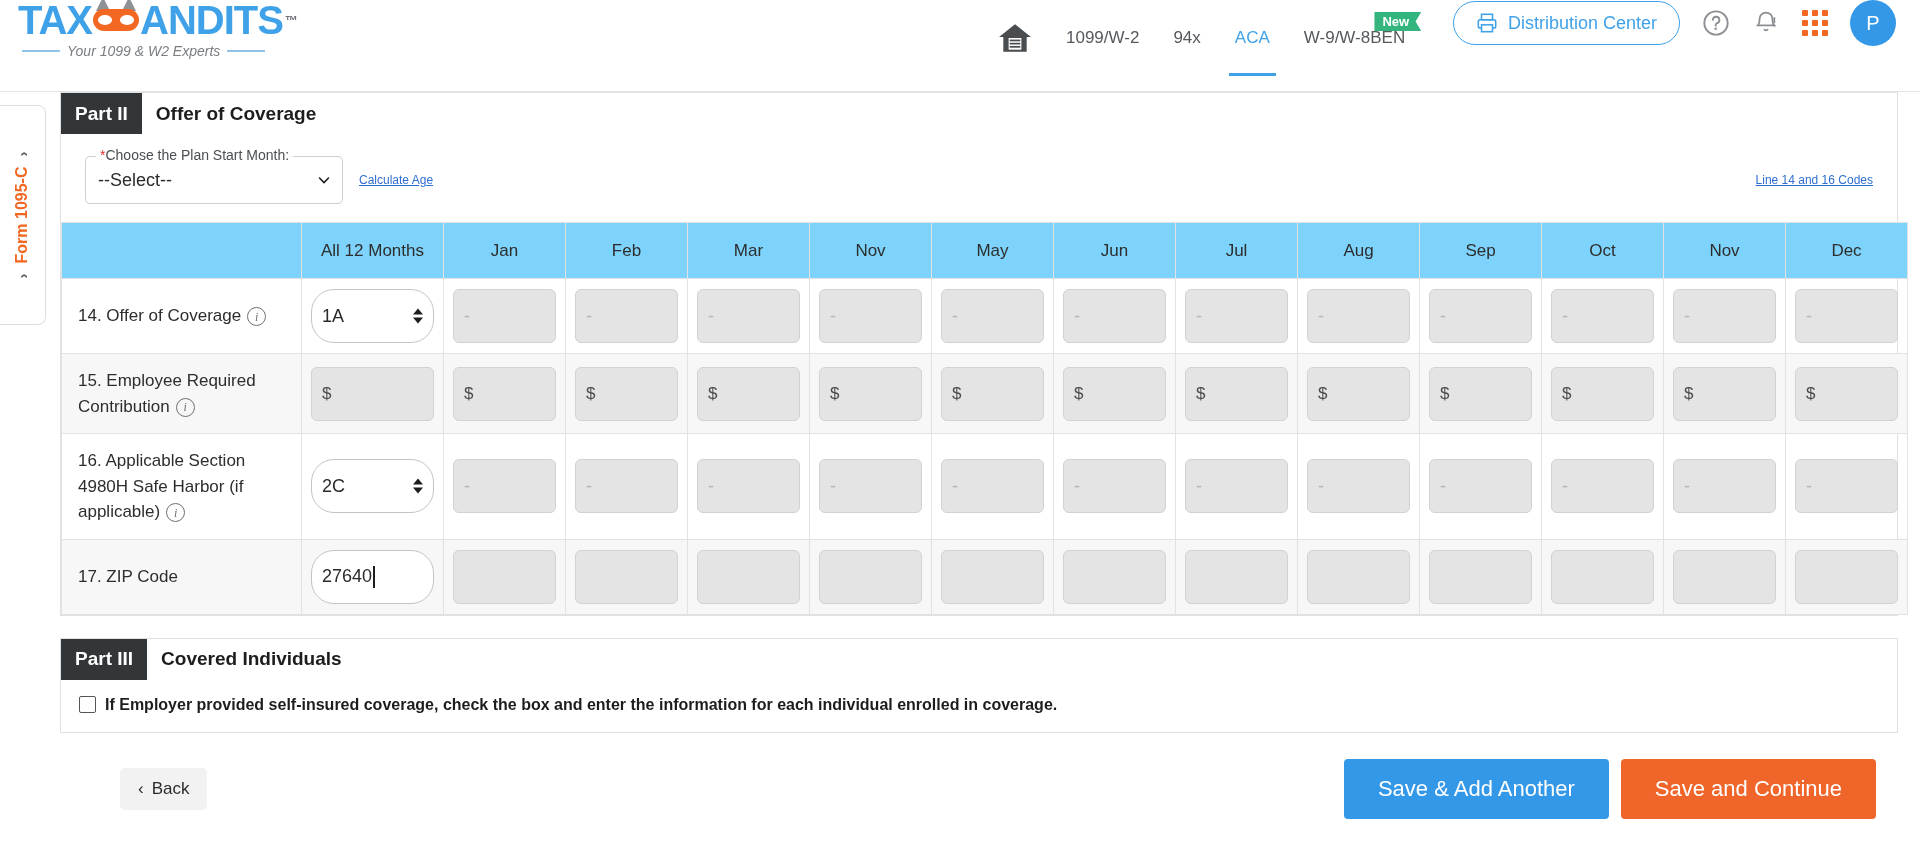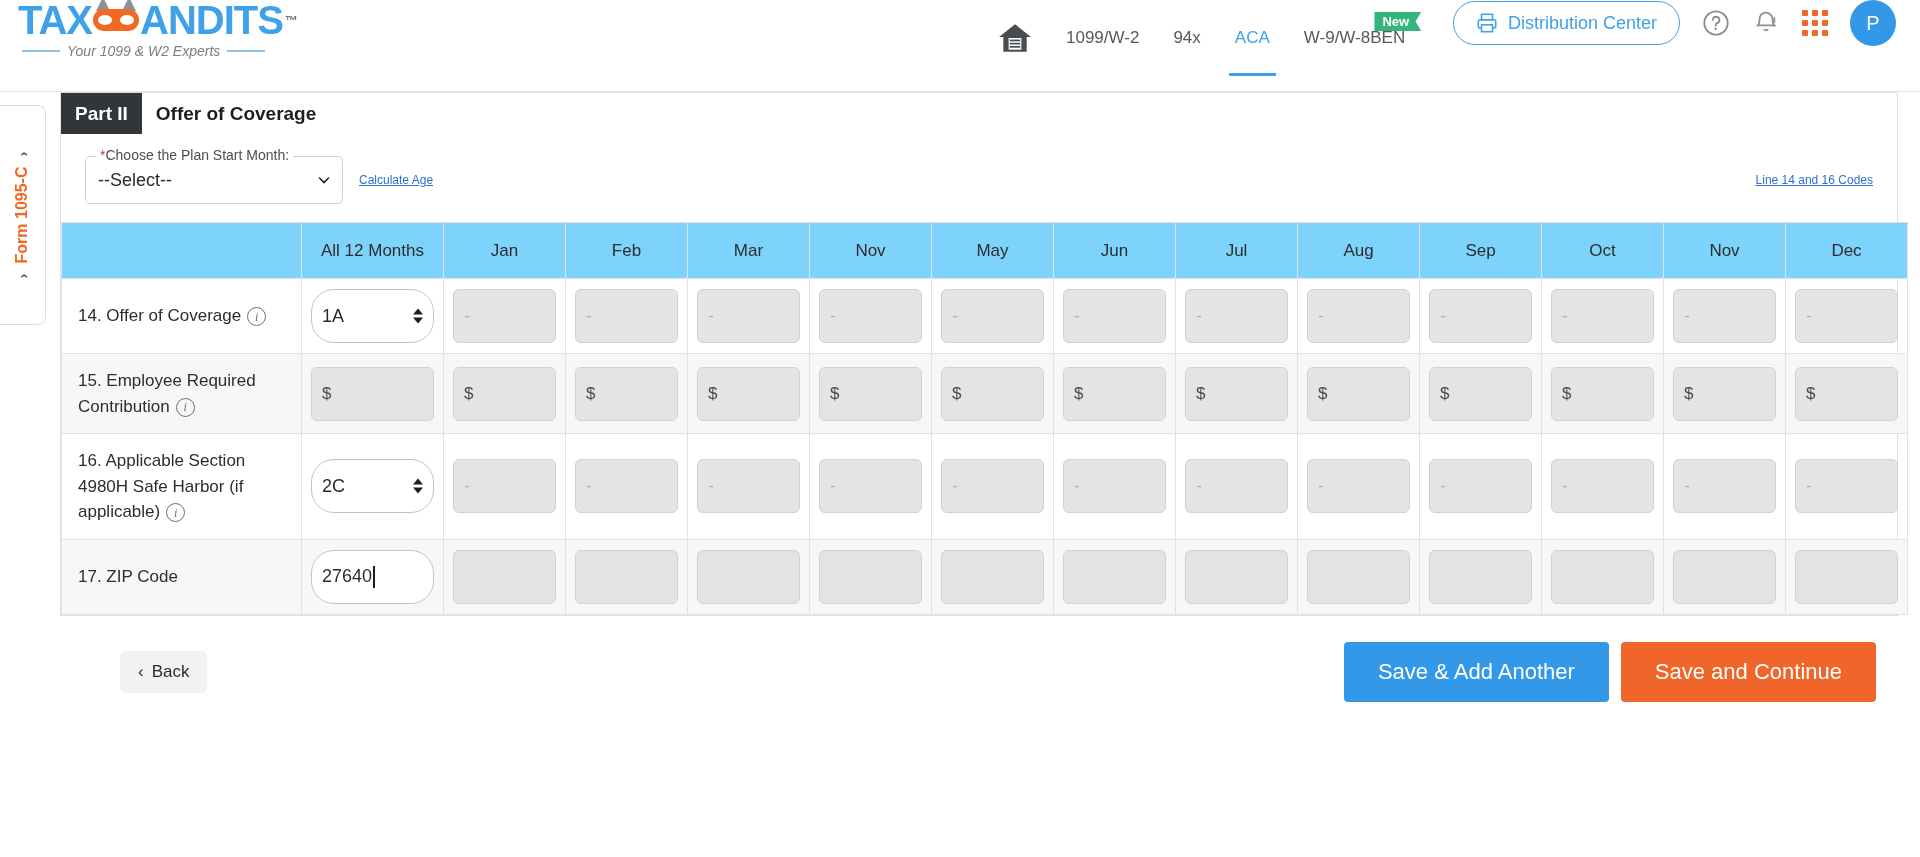--- a/index.html
+++ b/index.html
@@ -691,20 +691,32 @@
               <div class="inp disabled"></div>
             </td>
             <td class="cell">
               <div class="inp disabled"></div>
             </td>
           </tr>
         </tbody>
     </table>
   </div>
 
+  <div class="part3-wrap">
+    <div class="part-bar">
+      <div class="part-tag">Part III</div>
+      <div class="part-title">Covered Individuals</div>
+    </div>
+    <div class="part3-body">
+      <div class="checkrow">
+        <span class="checkbox"></span>
+        <span class="check-label">If Employer provided self-insured coverage, check the box and enter the information for each individual enrolled in coverage.</span>
+      </div>
+    </div>
+  </div>
 
   <div class="footer">
     <button class="back-btn">
       <span>‹</span>
       <span>Back</span>
     </button>
     <div class="footer-right">
       <button class="btn-primary">Save &amp; Add Another</button>
       <button class="btn-accent">Save and Continue</button>
     </div>

